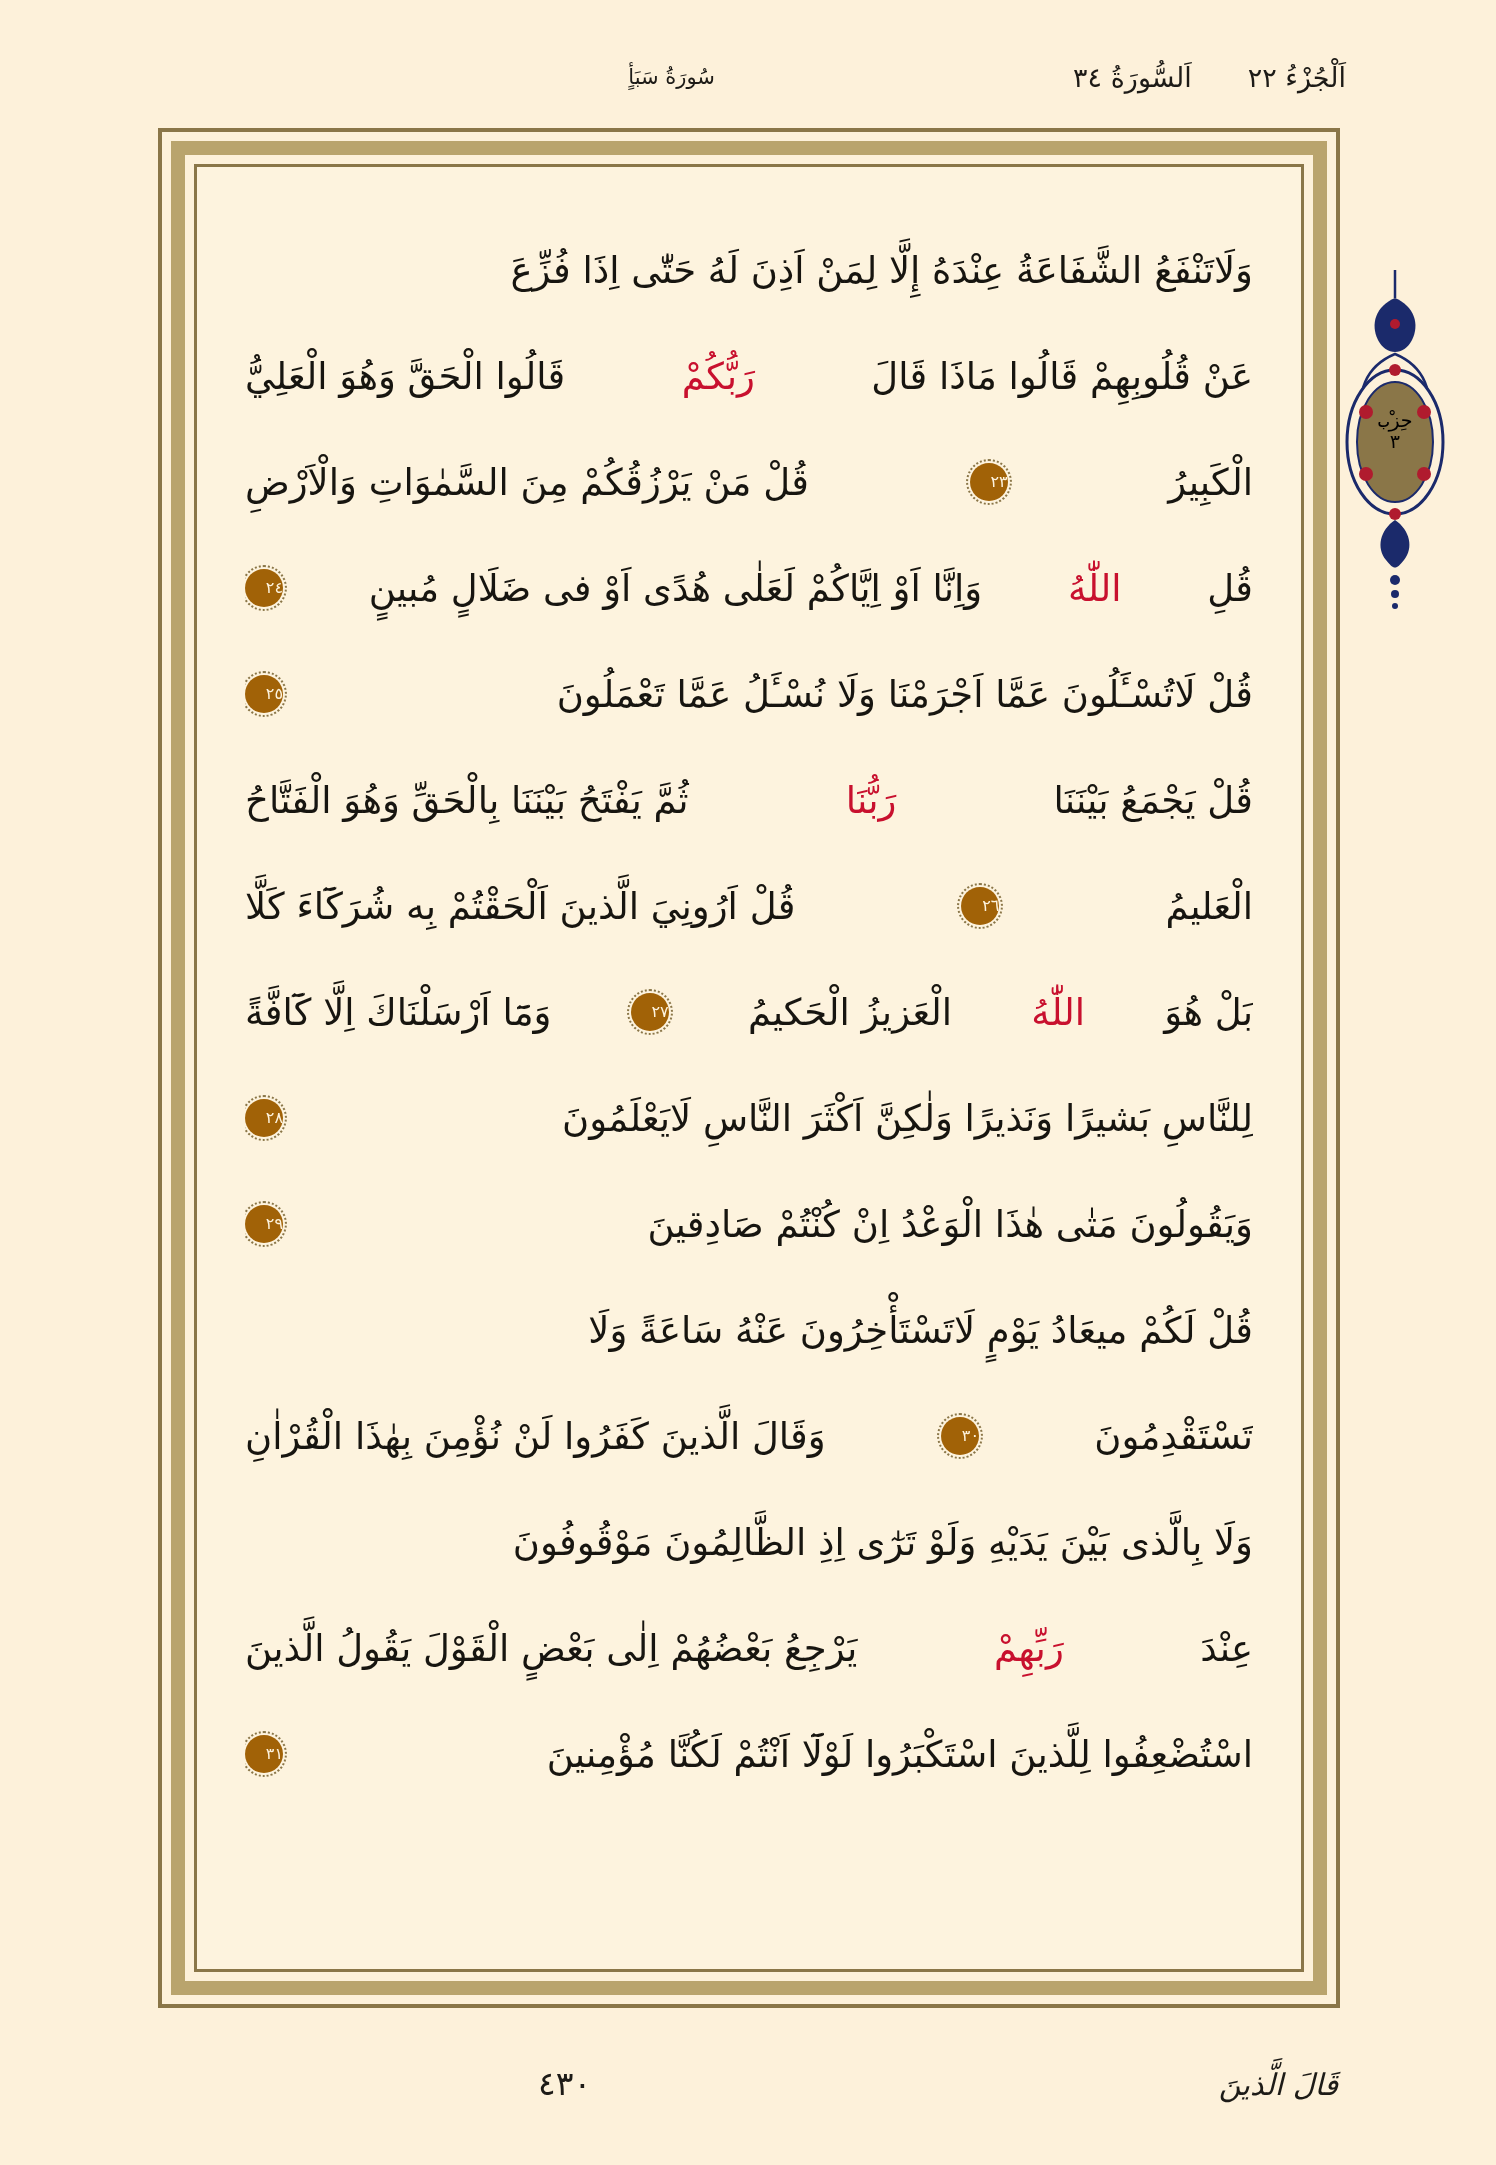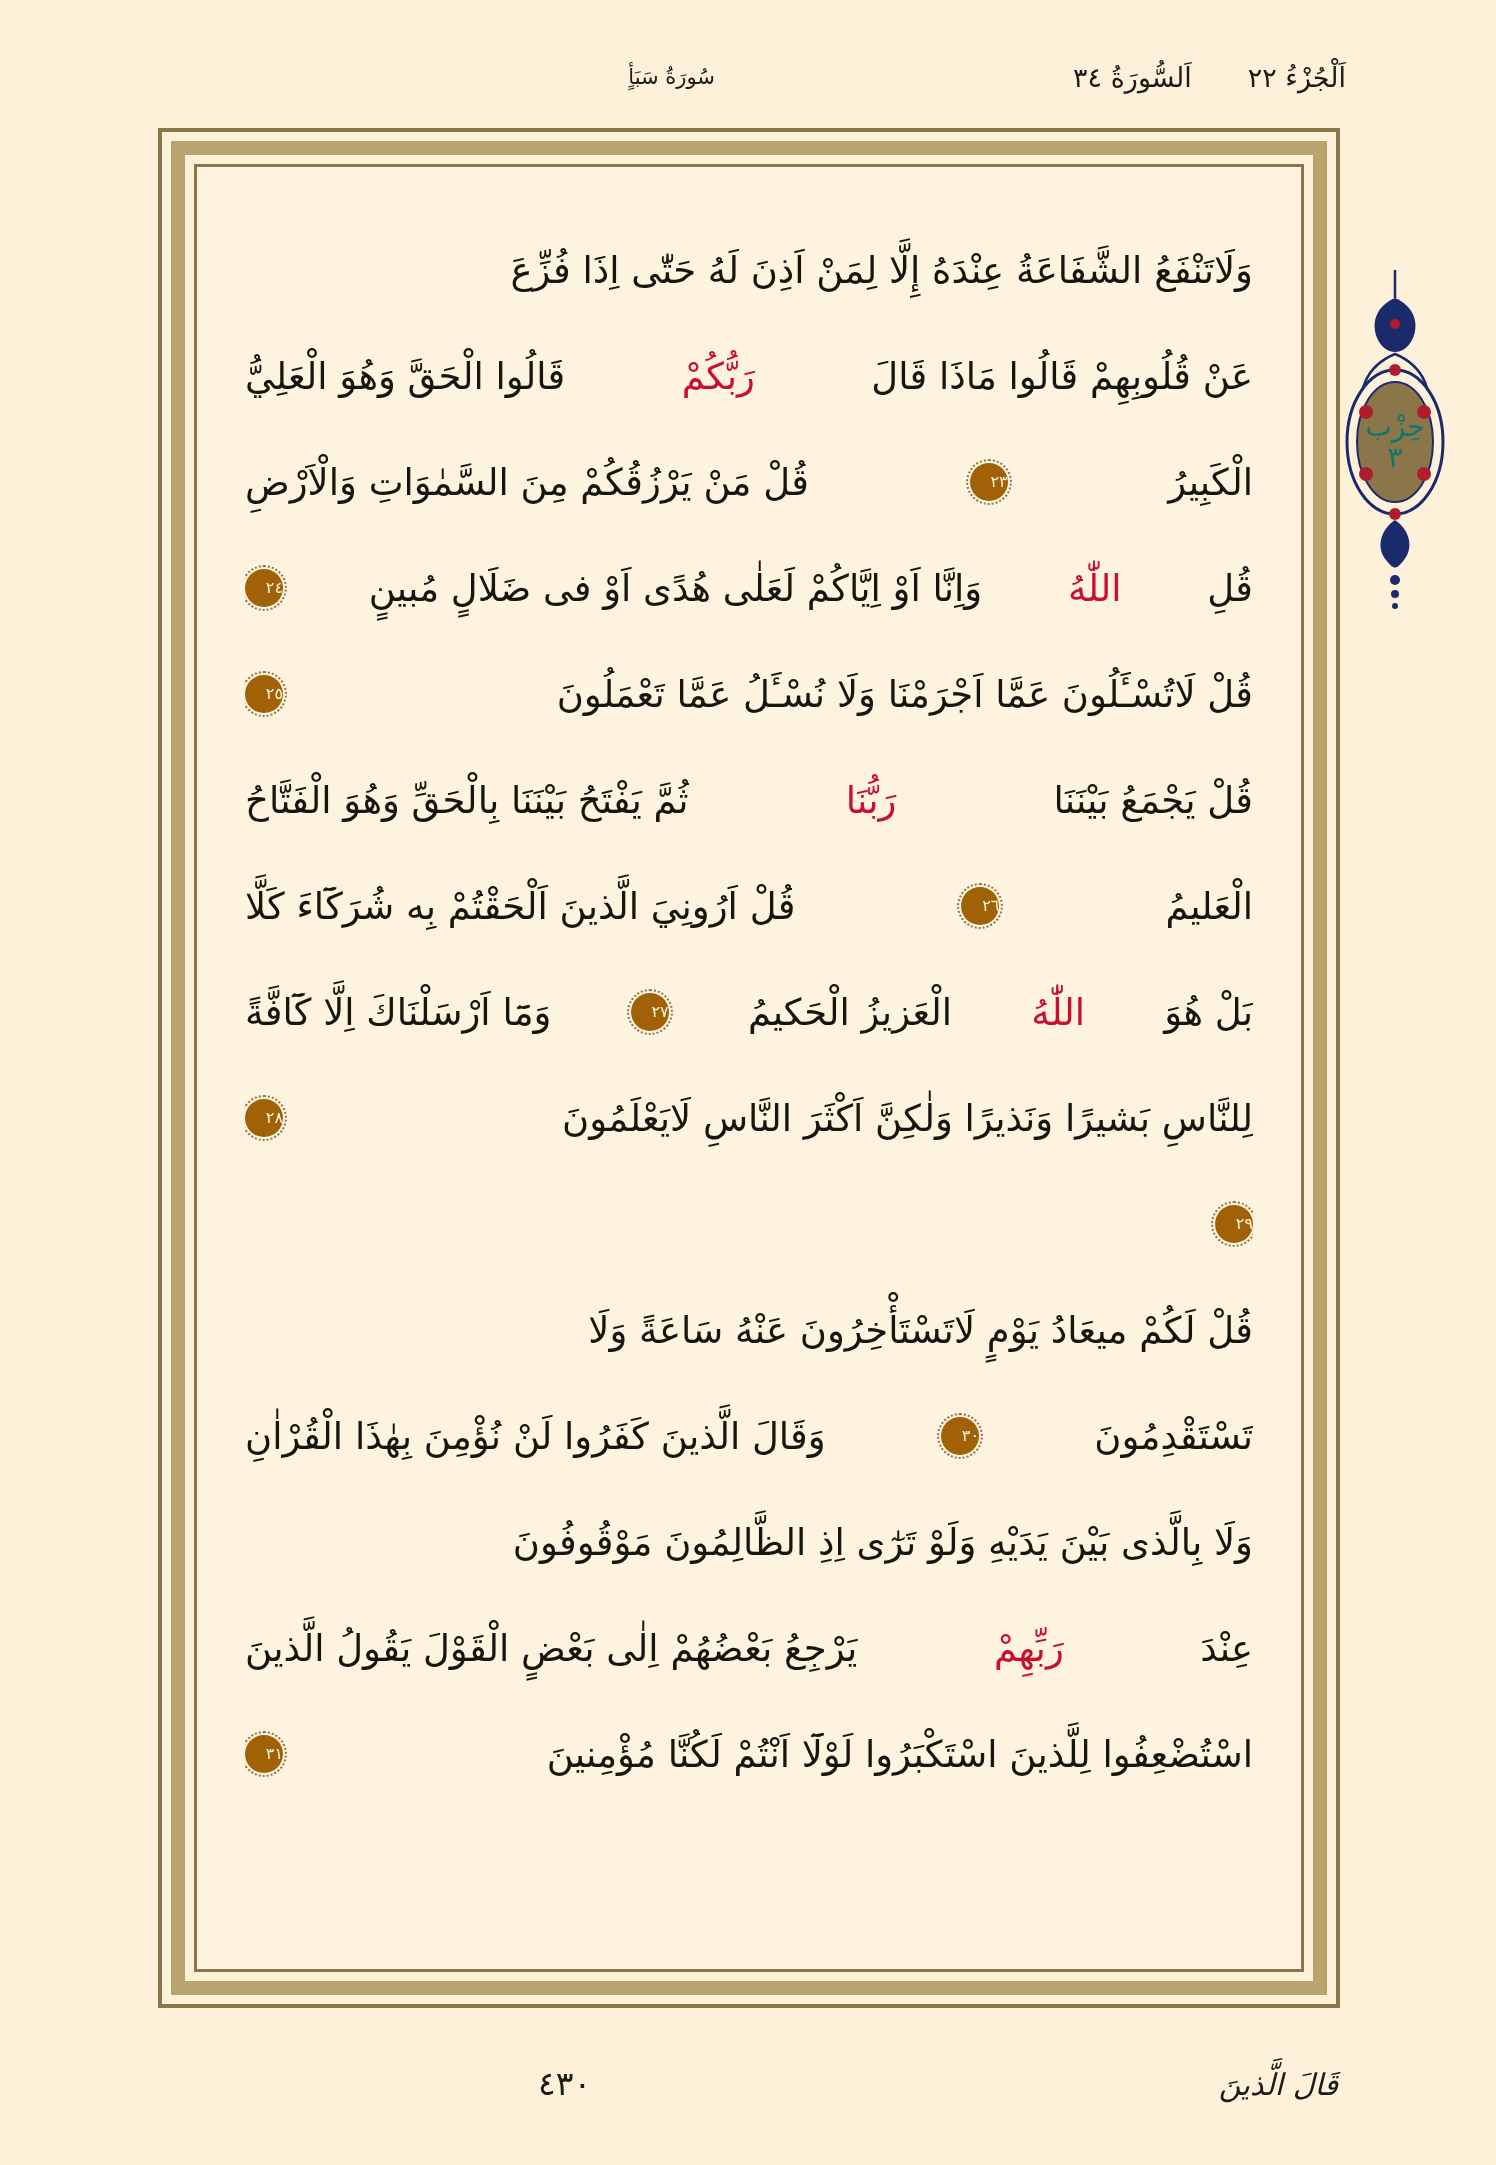--- a/index.html
+++ b/index.html
@@ -128,23 +128,24 @@
     left: 1336px;
     width: 118px;
     height: 360px;
     text-align: center;
   }
   .hizb-label {
     position: absolute;
     top: 150px;
     left: 0;
     right: 0;
-    font-size: 28px;
-    color: #0f766e;
+    font-size: 19px;
+    color: #000000;
     line-height: 1.1;
+    font-family: Liberation Mono, monospace;
   }
 
   
   .footer {
     position: absolute;
     bottom: 62px;
     left: 158px;
     right: 158px;
     direction: rtl;
     display: flex;
@@ -250,20 +251,21 @@
             <span class="w red">اللّٰهُ</span>
             <span class="w">الْعَزيزُ الْحَكيمُ</span>
             <span class="marker">٢٧</span>
             <span class="w">وَمَٓا اَرْسَلْنَاكَ اِلَّا كَٓافَّةً</span>
           </div>
           <div class="aya-line">
             <span class="w">لِلنَّاسِ بَشيرًا وَنَذيرًا وَلٰكِنَّ اَكْثَرَ النَّاسِ لَايَعْلَمُونَ</span>
             <span class="marker">٢٨</span>
           </div>
           <div class="aya-line">
+            <span class="w">وَيَقُولُونَ مَتٰى هٰذَا الْوَعْدُ اِنْ كُنْتُمْ صَادِقينَ</span>
             <span class="marker">٢٩</span>
           </div>
           <div class="aya-line">
             <span class="w">قُلْ لَكُمْ ميعَادُ يَوْمٍ لَاتَسْتَأْخِرُونَ عَنْهُ سَاعَةً وَلَا</span>
           </div>
           <div class="aya-line">
             <span class="w">تَسْتَقْدِمُونَ</span>
             <span class="marker">٣٠</span>
             <span class="w">وَقَالَ الَّذينَ كَفَرُوا لَنْ نُؤْمِنَ بِهٰذَا الْقُرْاٰنِ</span>
           </div>

